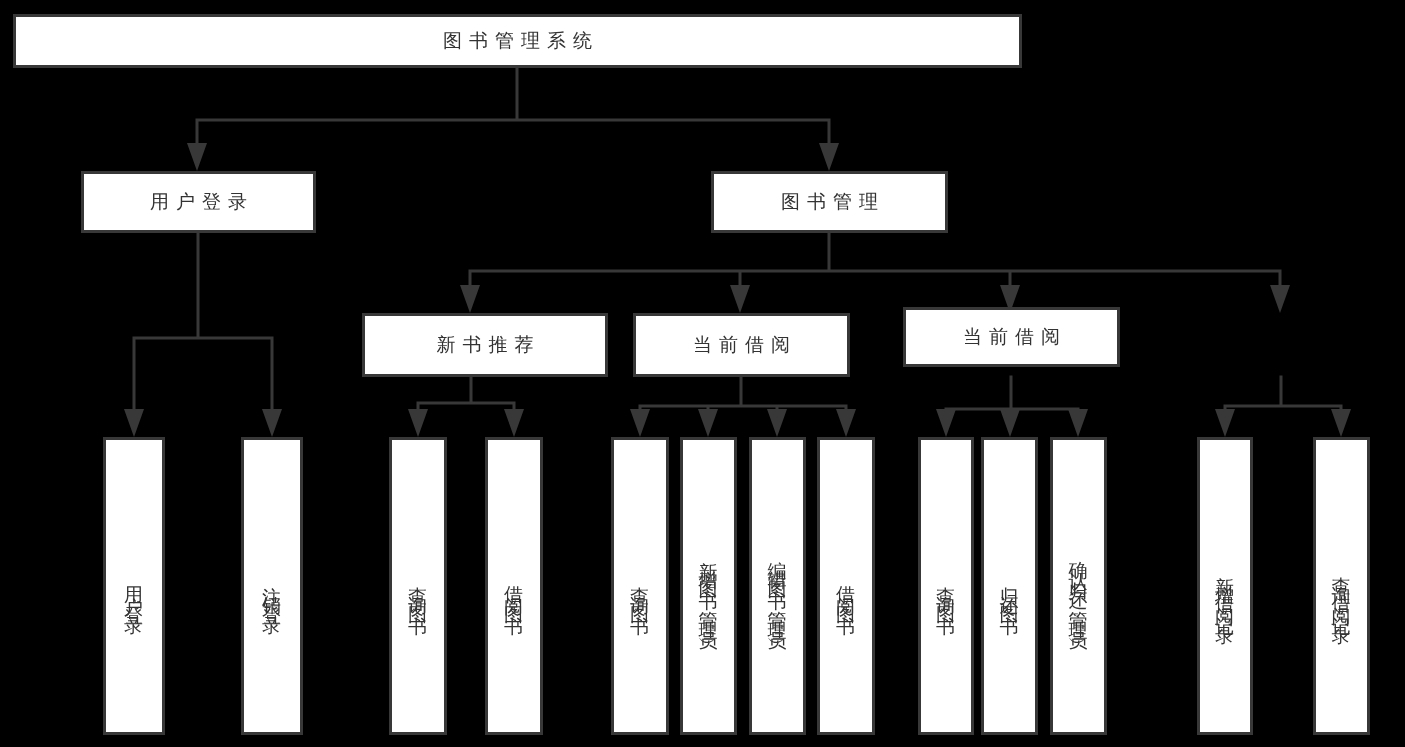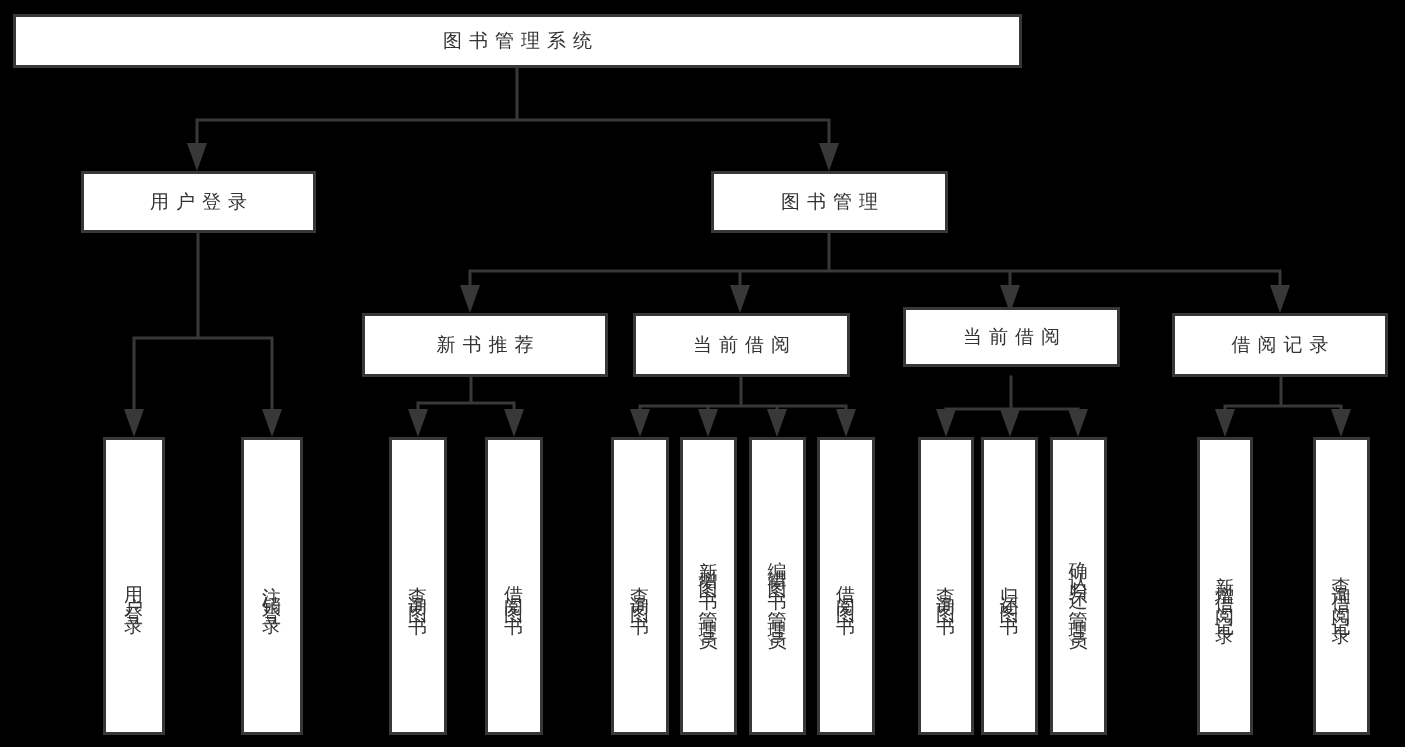--- a/index.html
+++ b/index.html
@@ -94,23 +94,20 @@
 
   <div class="node" style="left:362px; top:313px; width:246px; height:64px;">
     <span class="hlabel">新书推荐</span>
   </div>
   <div class="node" style="left:633px; top:313px; width:217px; height:64px;">
     <span class="hlabel">当前借阅</span>
   </div>
   <div class="node" style="left:903px; top:307px; width:217px; height:60px;">
     <span class="hlabel">当前借阅</span>
   </div>
-  <div class="node" style="left:1172px; top:313px; width:216px; height:64px;">
-    <span class="hlabel">借阅记录</span>
-  </div>
 
   <div class="node leaf" style="left:103px; top:437px; width:62px; height:298px;">
     <span class="vlabel">用户登录</span>
   </div>
   <div class="node leaf" style="left:241px; top:437px; width:62px; height:298px;">
     <span class="vlabel">注销登录</span>
   </div>
 
   <div class="node leaf" style="left:389px; top:437px; width:58px; height:298px;">
     <span class="vlabel">查询图书</span>

